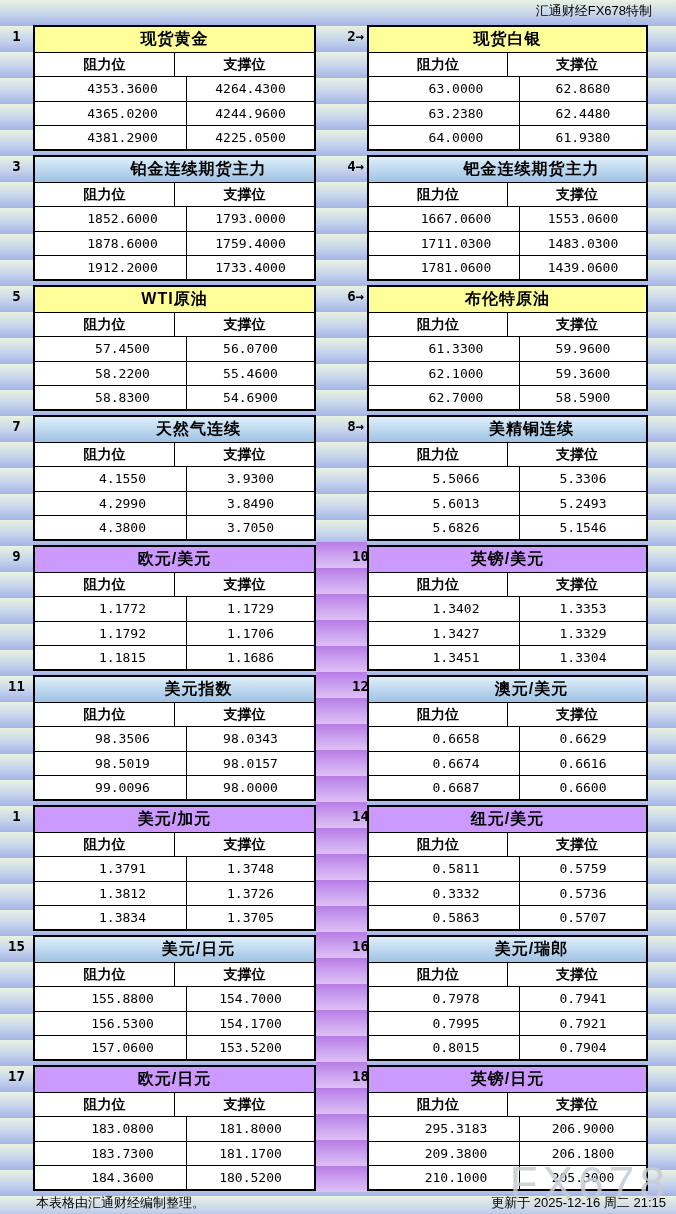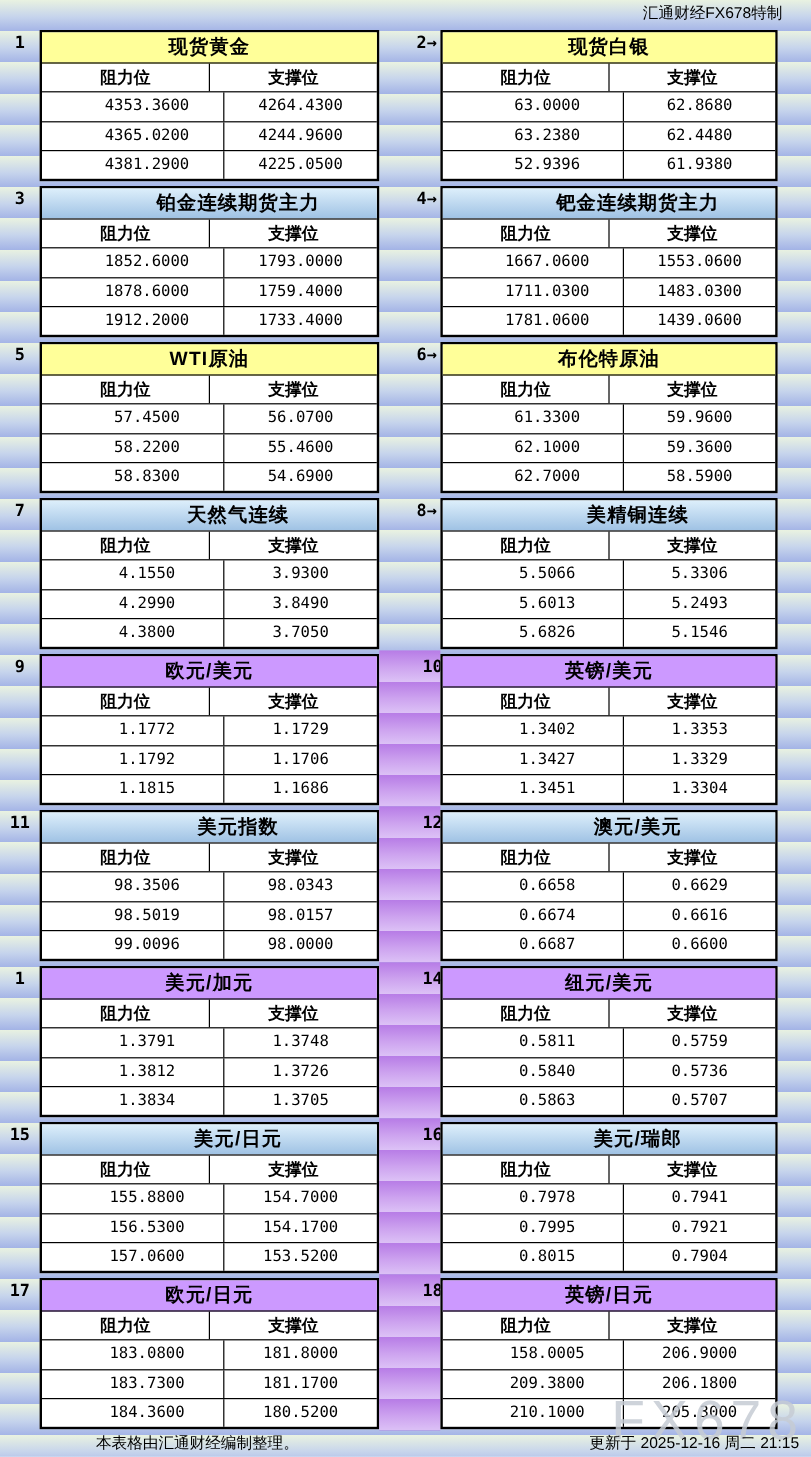--- a/index.html
+++ b/index.html
@@ -41,21 +41,21 @@
   .cdiv{border-right:1px solid #000;}
   #watermark{
     position:absolute;right:6px;bottom:4px;z-index:10;
     font-size:46px;letter-spacing:5px;color:rgba(198,203,212,0.85);
     font-family:"Liberation Sans", sans-serif;
   }
   #footer{
     position:absolute;left:0;top:1192px;width:676px;height:22px;line-height:22px;
     font-size:13px;z-index:20;
   }
-  #footer .fleft{position:absolute;left:36px;margin-left:44px;}
+  #footer .fleft{position:absolute;left:36px;}
   #footer .fright{position:absolute;right:10px;}
 </style>
 </head>
 <body>
 
 <div id="credit">汇通财经FX678特制</div>
 
 <div id="grid">
     <div class="mnum">1</div>
   <div class="panel">
@@ -86,21 +86,21 @@
     </div>
     <div class="prow">
       <div class="cdiv">63.0000</div>
       <div>62.8680</div>
     </div>
     <div class="prow">
       <div class="cdiv">63.2380</div>
       <div>62.4480</div>
     </div>
     <div class="prow last">
-      <div class="cdiv">52.9396</div>
+      <div class="cdiv">64.0000</div>
       <div>61.9380</div>
     </div>
   </div>
 <div class="rspace"></div>
     <div class="mnum">3</div>
   <div class="panel">
     <div class="ptitle t-blue">铂金连续期货主力</div>
     <div class="phead">
       <div class="cdiv">阻力位</div>
       <div>支撑位</div>
@@ -328,21 +328,21 @@
     <div class="ptitle t-purple">纽元/美元</div>
     <div class="phead">
       <div class="cdiv">阻力位</div>
       <div>支撑位</div>
     </div>
     <div class="prow">
       <div class="cdiv">0.5811</div>
       <div>0.5759</div>
     </div>
     <div class="prow">
-      <div class="cdiv">0.5840</div>
+      <div class="cdiv">0.3332</div>
       <div>0.5736</div>
     </div>
     <div class="prow last">
       <div class="cdiv">0.5863</div>
       <div>0.5707</div>
     </div>
   </div>
 <div class="rspace"></div>
     <div class="mnum">15</div>
   <div class="panel">
@@ -406,21 +406,21 @@
     </div>
   </div>
 <div class="gnum purple">18→</div>
   <div class="panel">
     <div class="ptitle t-purple">英镑/日元</div>
     <div class="phead">
       <div class="cdiv">阻力位</div>
       <div>支撑位</div>
     </div>
     <div class="prow">
-      <div class="cdiv">158.0005</div>
+      <div class="cdiv">295.3183</div>
       <div>206.9000</div>
     </div>
     <div class="prow">
       <div class="cdiv">209.3800</div>
       <div>206.1800</div>
     </div>
     <div class="prow last">
       <div class="cdiv">210.1000</div>
       <div>205.3000</div>
     </div>

